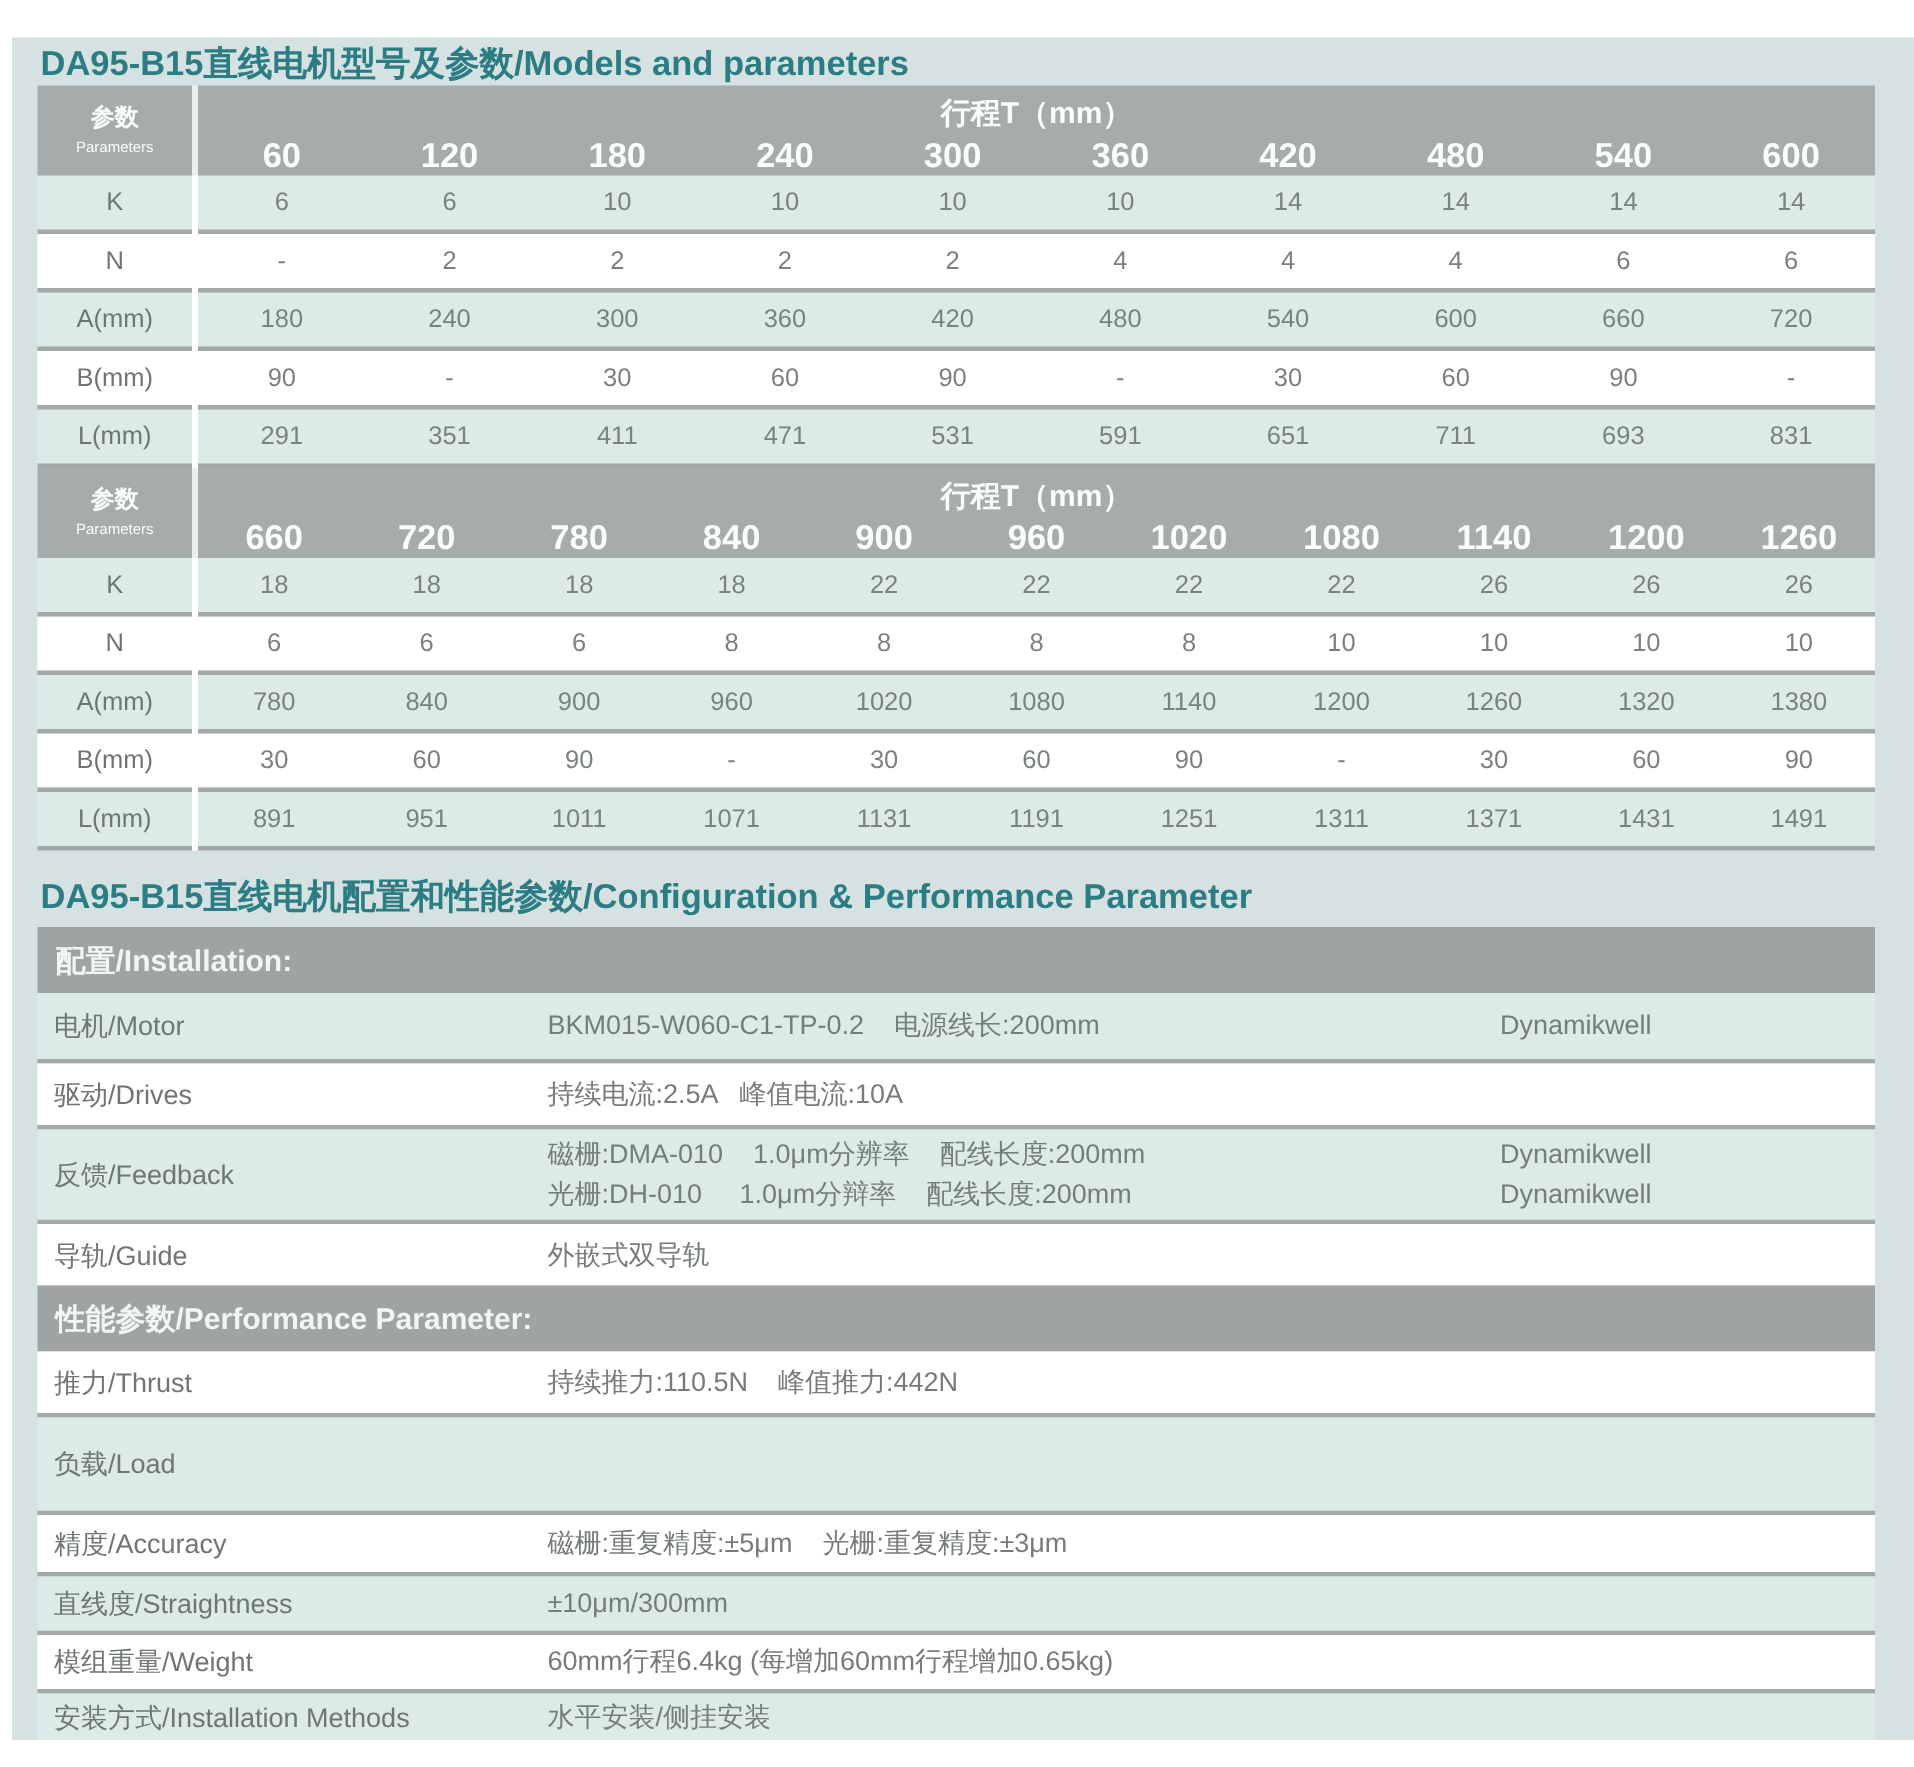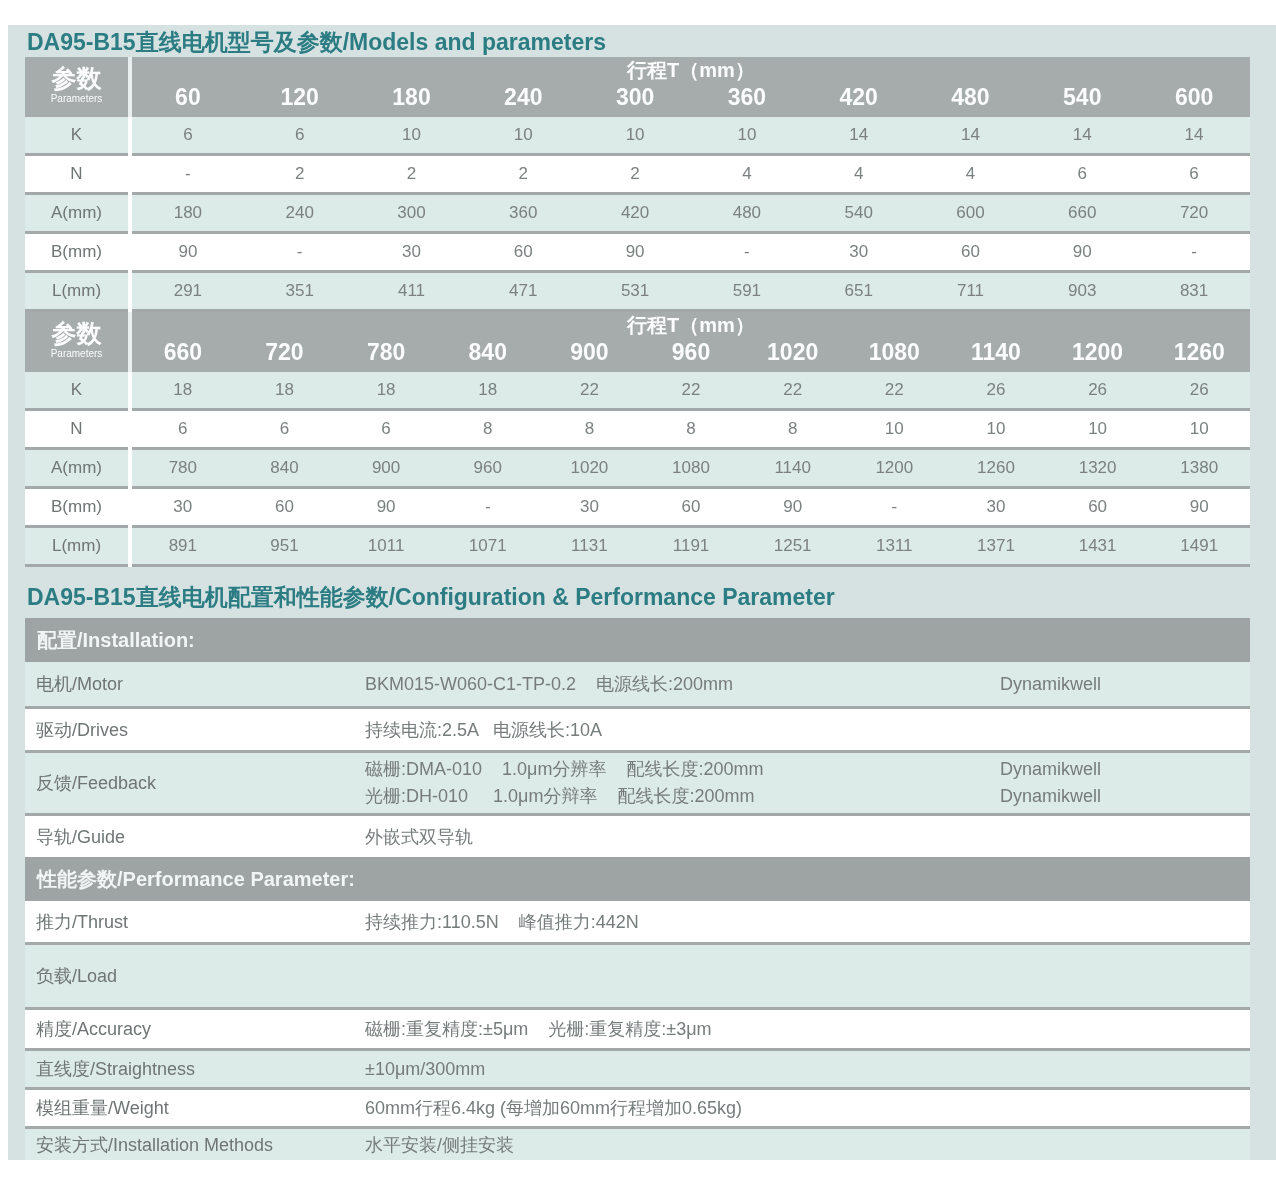--- a/index.html
+++ b/index.html
@@ -12,25 +12,25 @@
   .title{position:absolute;left:19px;height:30px;line-height:30px;font-size:23px;font-weight:bold;color:#2b7c83;white-space:nowrap}
   #title1{top:2px}
   #title2{top:557px}
 
   
   .spec-table{position:absolute;left:17px;width:1225px}
   #table1{top:32px}
   #table2{top:287px}
   .thead{display:flex;height:60px}
   .h-label{width:103px;background:#a6abab;display:flex;flex-direction:column;align-items:center;justify-content:center;color:#fbfdfd}
-  .h-label .cn{font-size:25px;font-weight:bold;line-height:23px}
+  .h-label .cn{font-size:16px;font-weight:bold;line-height:23px}
   .h-label .en{font-size:10px;line-height:17px}
   .vgap{width:4px;background:#ffffff}
   .thead .vgap{background:#e9efee}
-  .h-data{flex:1;background:#a6abab;color:#fbfdfd;display:flex;flex-direction:column;justify-content:flex-start}
+  .h-data{flex:1;background:#a6abab;color:#fbfdfd;display:flex;flex-direction:column;justify-content:flex-end}
   .stroke{text-align:center;font-size:20px;font-weight:bold;line-height:26px}
   .cols{display:flex}
   .hcol{flex:1;text-align:center;font-size:23px;font-weight:bold;line-height:28px}
   .trow{display:flex;height:36px}
   .teal{background:#dcebe8}
   .white{background:#ffffff}
   .r-label{width:103px;display:flex;align-items:center;justify-content:center;font-size:17px;color:#6f7575}
   .r-data{flex:1;display:flex}
   .cell{flex:1;display:flex;align-items:center;justify-content:center;font-size:17px;color:#7b8181}
   .sep{display:flex;height:3px}
@@ -167,21 +167,21 @@
         <div class="vgap"></div>
         <div class="r-data">
           <div class="cell">291</div>
           <div class="cell">351</div>
           <div class="cell">411</div>
           <div class="cell">471</div>
           <div class="cell">531</div>
           <div class="cell">591</div>
           <div class="cell">651</div>
           <div class="cell">711</div>
-          <div class="cell">903</div>
+          <div class="cell">693</div>
           <div class="cell">831</div>
         </div>
       </div>
       <div class="sep">
         <div class="a"></div>
         <div class="b"></div>
         <div class="c"></div>
       </div>
     </div>
   <div id="table2" class="spec-table">
@@ -325,21 +325,21 @@
       <div class="crow teal" style="height: 44px;">
         <div class="lbl">电机/Motor</div>
         <div class="vlines">
           <div class="vline"><span class="vtext">BKM015-W060-C1-TP-0.2    电源线长:200mm</span><span class="brand">Dynamikwell</span></div>
         </div>
       </div>
       <div class="hsep"></div>
       <div class="crow white" style="height: 41px;">
         <div class="lbl">驱动/Drives</div>
         <div class="vlines">
-          <div class="vline"><span class="vtext">持续电流:2.5A   电源线长:10A</span></div>
+          <div class="vline"><span class="vtext">持续电流:2.5A   峰值电流:10A</span></div>
         </div>
       </div>
       <div class="hsep"></div>
       <div class="crow teal" style="height: 60px;">
         <div class="lbl">反馈/Feedback</div>
         <div class="vlines">
           <div class="vline"><span class="vtext">磁栅:DMA-010    1.0μm分辨率    配线长度:200mm</span><span class="brand">Dynamikwell</span></div>
           <div class="vline"><span class="vtext">光栅:DH-010     1.0μm分辩率    配线长度:200mm</span><span class="brand">Dynamikwell</span></div>
         </div>
       </div>

